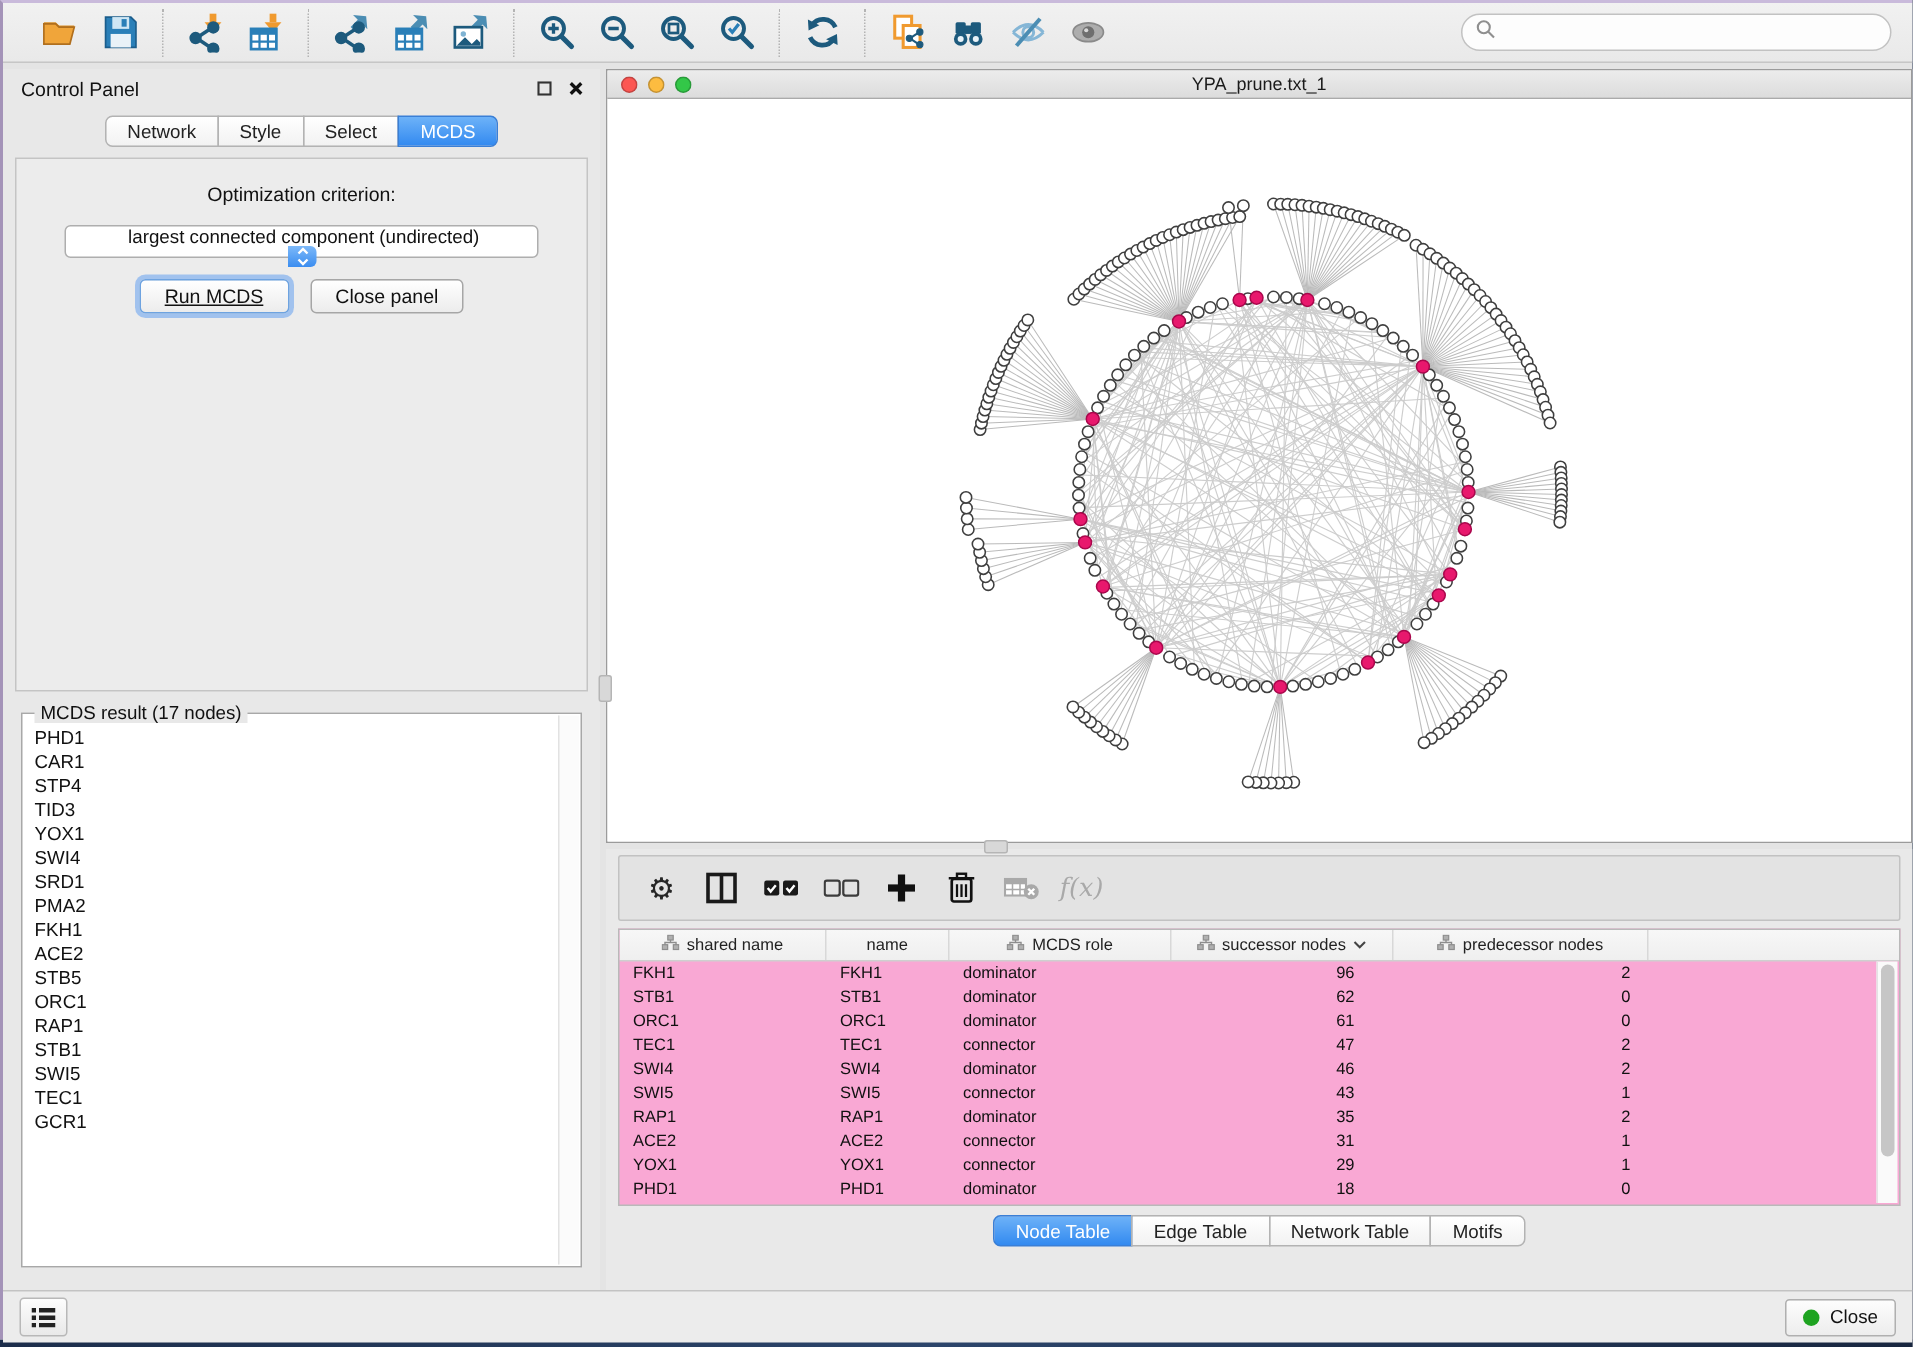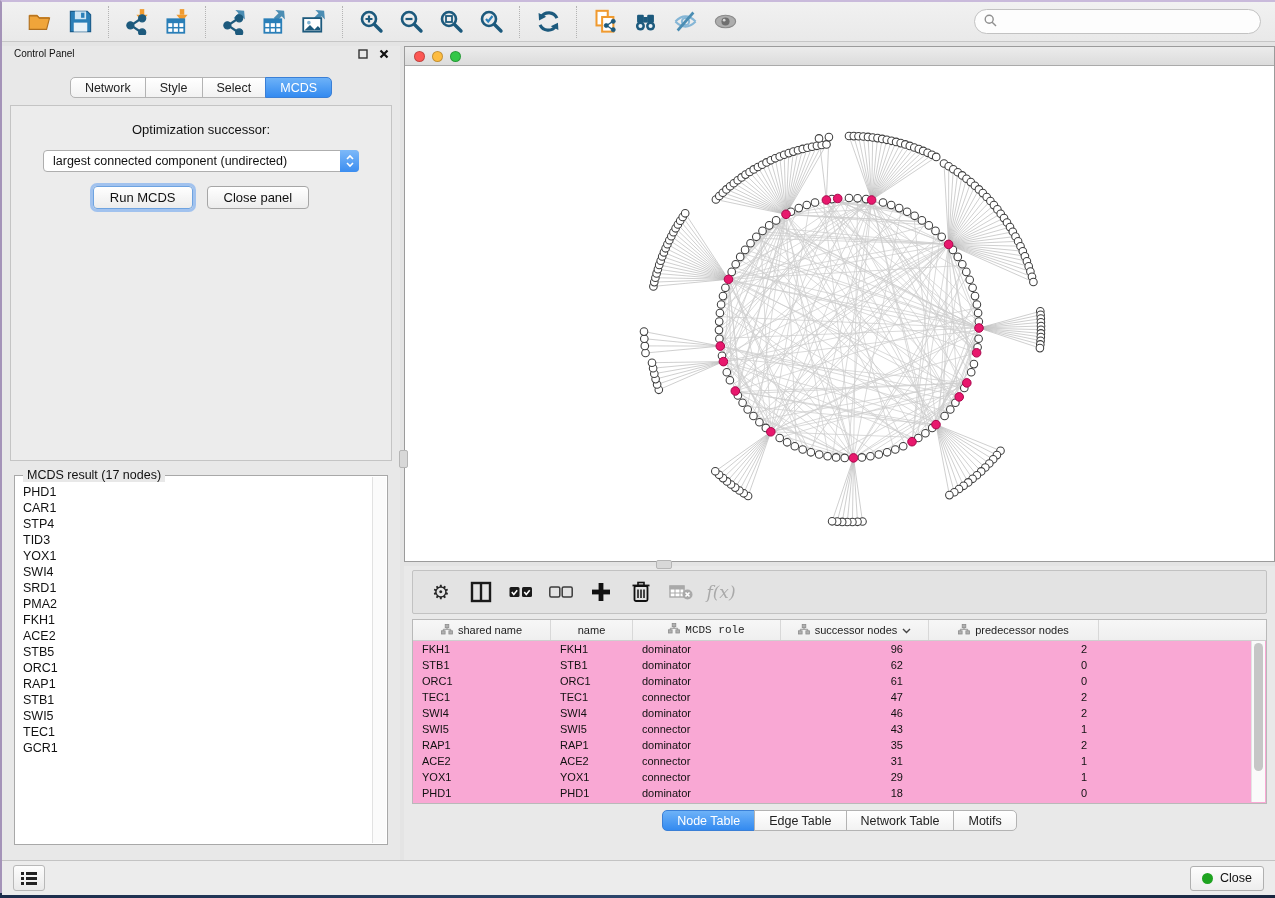--- a/index.html
+++ b/index.html
@@ -18,44 +18,44 @@
   .tbtn{width:40px;height:32px;display:flex;align-items:center;justify-content:center;cursor:pointer;}
   .tbtn svg{display:block;}
   .search{margin-left:auto;margin-right:4px;display:flex;align-items:center;width:287px;height:25px;
           background:#fdfdfd;border:1px solid #c2c2c2;border-radius:13px;box-sizing:border-box;padding:0 9px;}
   .search input{border:none;outline:none;background:transparent;flex:1;font-size:12px;margin-left:6px;
                 font-family:"Liberation Sans",sans-serif;color:#333;}
 
   
   .workspace{display:flex;height:818px;}
   .cpanel{width:398px;margin:4px 0 0 0;display:flex;flex-direction:column;background:#e8e8e8;}
-  .panel-head{display:flex;align-items:flex-start;height:22px;padding:2px 10px 0 12px;font-size:10px;color:#111;}
+  .panel-head{display:flex;align-items:center;height:22px;padding:2px 10px 0 12px;font-size:13px;color:#111;}
   .panel-head .sp{margin-left:auto;display:flex;align-items:center;gap:9px;}
   .wctl{width:12px;height:12px;display:flex;align-items:center;justify-content:center;cursor:pointer;}
 
   .seg{display:flex;justify-content:center;}
   .seg .t{padding:2.5px 14px;font-size:12.5px;color:#222;background:linear-gradient(#ffffff,#f2f2f2);
           border:1px solid #b3b3b3;margin-left:-1px;cursor:pointer;white-space:nowrap;}
   .seg .t:first-child{border-radius:5px 0 0 5px;margin-left:0;}
   .seg .t:last-child{border-radius:0 5px 5px 0;}
   .seg .t.sel{background:linear-gradient(#6db2f8,#338af0);color:#fff;border-color:#3a7fd6;}
 
   .cp-tabs{margin-top:7px;}
   .cp-inner{margin:7px 8px 0 8px;height:356px;background:#ececec;border:1px solid #c4c4c4;
             display:flex;flex-direction:column;align-items:center;padding-top:16px;box-sizing:border-box;gap:13px;}
   .opt-label{font-size:13px;color:#111;}
   .dd{display:flex;align-items:center;width:316px;height:22px;background:#fff;border:1px solid #aeaeae;
-      border-radius:4px;box-sizing:border-box;cursor:pointer;}
+      border-radius:4px;box-sizing:border-box;cursor:pointer;flex-direction:column;}
   .dd .val{flex:1;font-size:12.5px;color:#111;padding:0 6px 0 9px;white-space:nowrap;}
   .dd .step{width:19px;height:22px;margin:-1px -1px -1px 0;border-radius:0 4px 4px 0;
             background:linear-gradient(#7db9f9,#3b8df0);display:flex;align-items:center;justify-content:center;}
   .btnrow{display:flex;gap:14px;margin-top:1px;}
   .pbtn{height:23px;padding:0 16px;font-size:13px;color:#111;background:linear-gradient(#ffffff,#ececec);
         border:1px solid #a6a6a6;border-radius:4px;cursor:pointer;font-family:"Liberation Sans",sans-serif;}
-  .pbtn.focus{box-shadow:0 0 0 3px rgba(100,160,240,.55);border-color:#6ea3e0;}
+  .pbtn.focus{box-shadow:0 0 0 3px rgba(100,160,240,.55);border-color:#6ea3e0;text-decoration:underline;}
 
   .mcds-box{position:relative;margin:14px 12px 0 12px;height:368px;border:1px solid #a8a8a8;background:#fff;}
   .mcds-box .legend{position:absolute;top:-8px;left:8px;background:#e8e8e8;padding:0 4px;font-size:12.5px;color:#111;}
   .mcds-list{position:absolute;left:1px;right:14px;top:6px;bottom:1px;overflow:hidden;
              font-size:12.5px;line-height:16px;color:#111;padding:2px 0 0 7px;}
   .mcds-scroll{position:absolute;top:1px;right:1px;bottom:1px;width:13px;background:#fbfbfb;border-left:1px solid #e2e2e2;}
 
   
   .rightcol{flex:1;margin-top:4px;display:flex;flex-direction:column;position:relative;padding-left:4px;}
   .vgrip{position:absolute;left:-1px;top:404px;width:7px;height:16px;background:#d8d8d8;border:1px solid #b5b5b5;border-radius:2px;}
@@ -307,21 +307,21 @@
           </span>
         </div>
         <div class="seg cp-tabs" id="cp-tabs">
             <span class="t">Network</span>
             <span class="t">Style</span>
             <span class="t">Select</span>
             <span class="t sel">MCDS</span>
           </div>
 
         <div class="cp-inner">
-          <div class="opt-label">Optimization successor:</div>
+          <div class="opt-label">Optimization criterion:</div>
           <div class="dd">
             <span class="val">largest connected component (undirected)</span>
             <span class="step">
               <svg width="10" height="14" viewBox="0 0 10 14">
                   <polyline points="2,5 5,2 8,5" fill="none" stroke="#fff" stroke-width="1.6"></polyline>
                   <polyline points="2,9 5,12 8,9" fill="none" stroke="#fff" stroke-width="1.6"></polyline>
                 </svg>
             </span>
           </div>
           <div class="btnrow">
@@ -358,20 +358,21 @@
       <div class="rightcol">
         <div class="vgrip"></div>
 
         <div class="netwin">
           <div class="net-title">
             <span class="lights" id="lights">
                 <span class="light" style="background: rgb(252, 87, 83); border: 1px solid rgba(0, 0, 0, 0.22);"></span>
                 <span class="light" style="background: rgb(253, 188, 64); border: 1px solid rgba(0, 0, 0, 0.22);"></span>
                 <span class="light" style="background: rgb(51, 199, 72); border: 1px solid rgba(0, 0, 0, 0.22);"></span>
               </span>
+            <span class="title">YPA_prune.txt_1</span>
           </div>
           <div class="net-canvas">
             <svg id="graph-svg" width="865" height="496">
                 <g stroke="#7d7d7d" stroke-width="0.75" opacity="0.38">
                   <line x1="381.0" y1="148.3" x2="316.3" y2="252.7"></line>
                   <line x1="381.0" y1="148.3" x2="318.3" y2="238.1"></line>
                   <line x1="381.0" y1="148.3" x2="344.4" y2="181.6"></line>
                   <line x1="381.0" y1="148.3" x2="336.0" y2="193.3"></line>
                   <line x1="381.0" y1="148.3" x2="519.7" y2="158.8"></line>
                   <line x1="381.0" y1="148.3" x2="319.6" y2="231.7"></line>
@@ -1061,21 +1062,21 @@
                         <rect x="0.5" y="6.8" width="3.6" height="3.2"></rect>
                         <rect x="7.9" y="6.8" width="3.6" height="3.2"></rect>
                       </g>
                       <path d="M6 3.7v1.6M2.3 6.8V5.3h7.4v1.5" fill="none" stroke="#8d8d8d" stroke-width="0.9"></path>
                     </svg></span>
                   <span>shared name</span>
                 </div>
                 <div class="th" style="width: 82px;">
                   <span>name</span>
                 </div>
-                <div class="th" style="width: 148px; font-family: Liberation Mono, monospace;">
+                <div class="th" style="width: 148px;">
                   <span><svg width="12" height="11" viewBox="0 0 12 11">
                       <g fill="#b0b0b0" stroke="#8d8d8d" stroke-width="0.8">
                         <rect x="4.2" y="0.5" width="3.6" height="3.2"></rect>
                         <rect x="0.5" y="6.8" width="3.6" height="3.2"></rect>
                         <rect x="7.9" y="6.8" width="3.6" height="3.2"></rect>
                       </g>
                       <path d="M6 3.7v1.6M2.3 6.8V5.3h7.4v1.5" fill="none" stroke="#8d8d8d" stroke-width="0.9"></path>
                     </svg></span>
                   <span>MCDS role</span>
                 </div>

